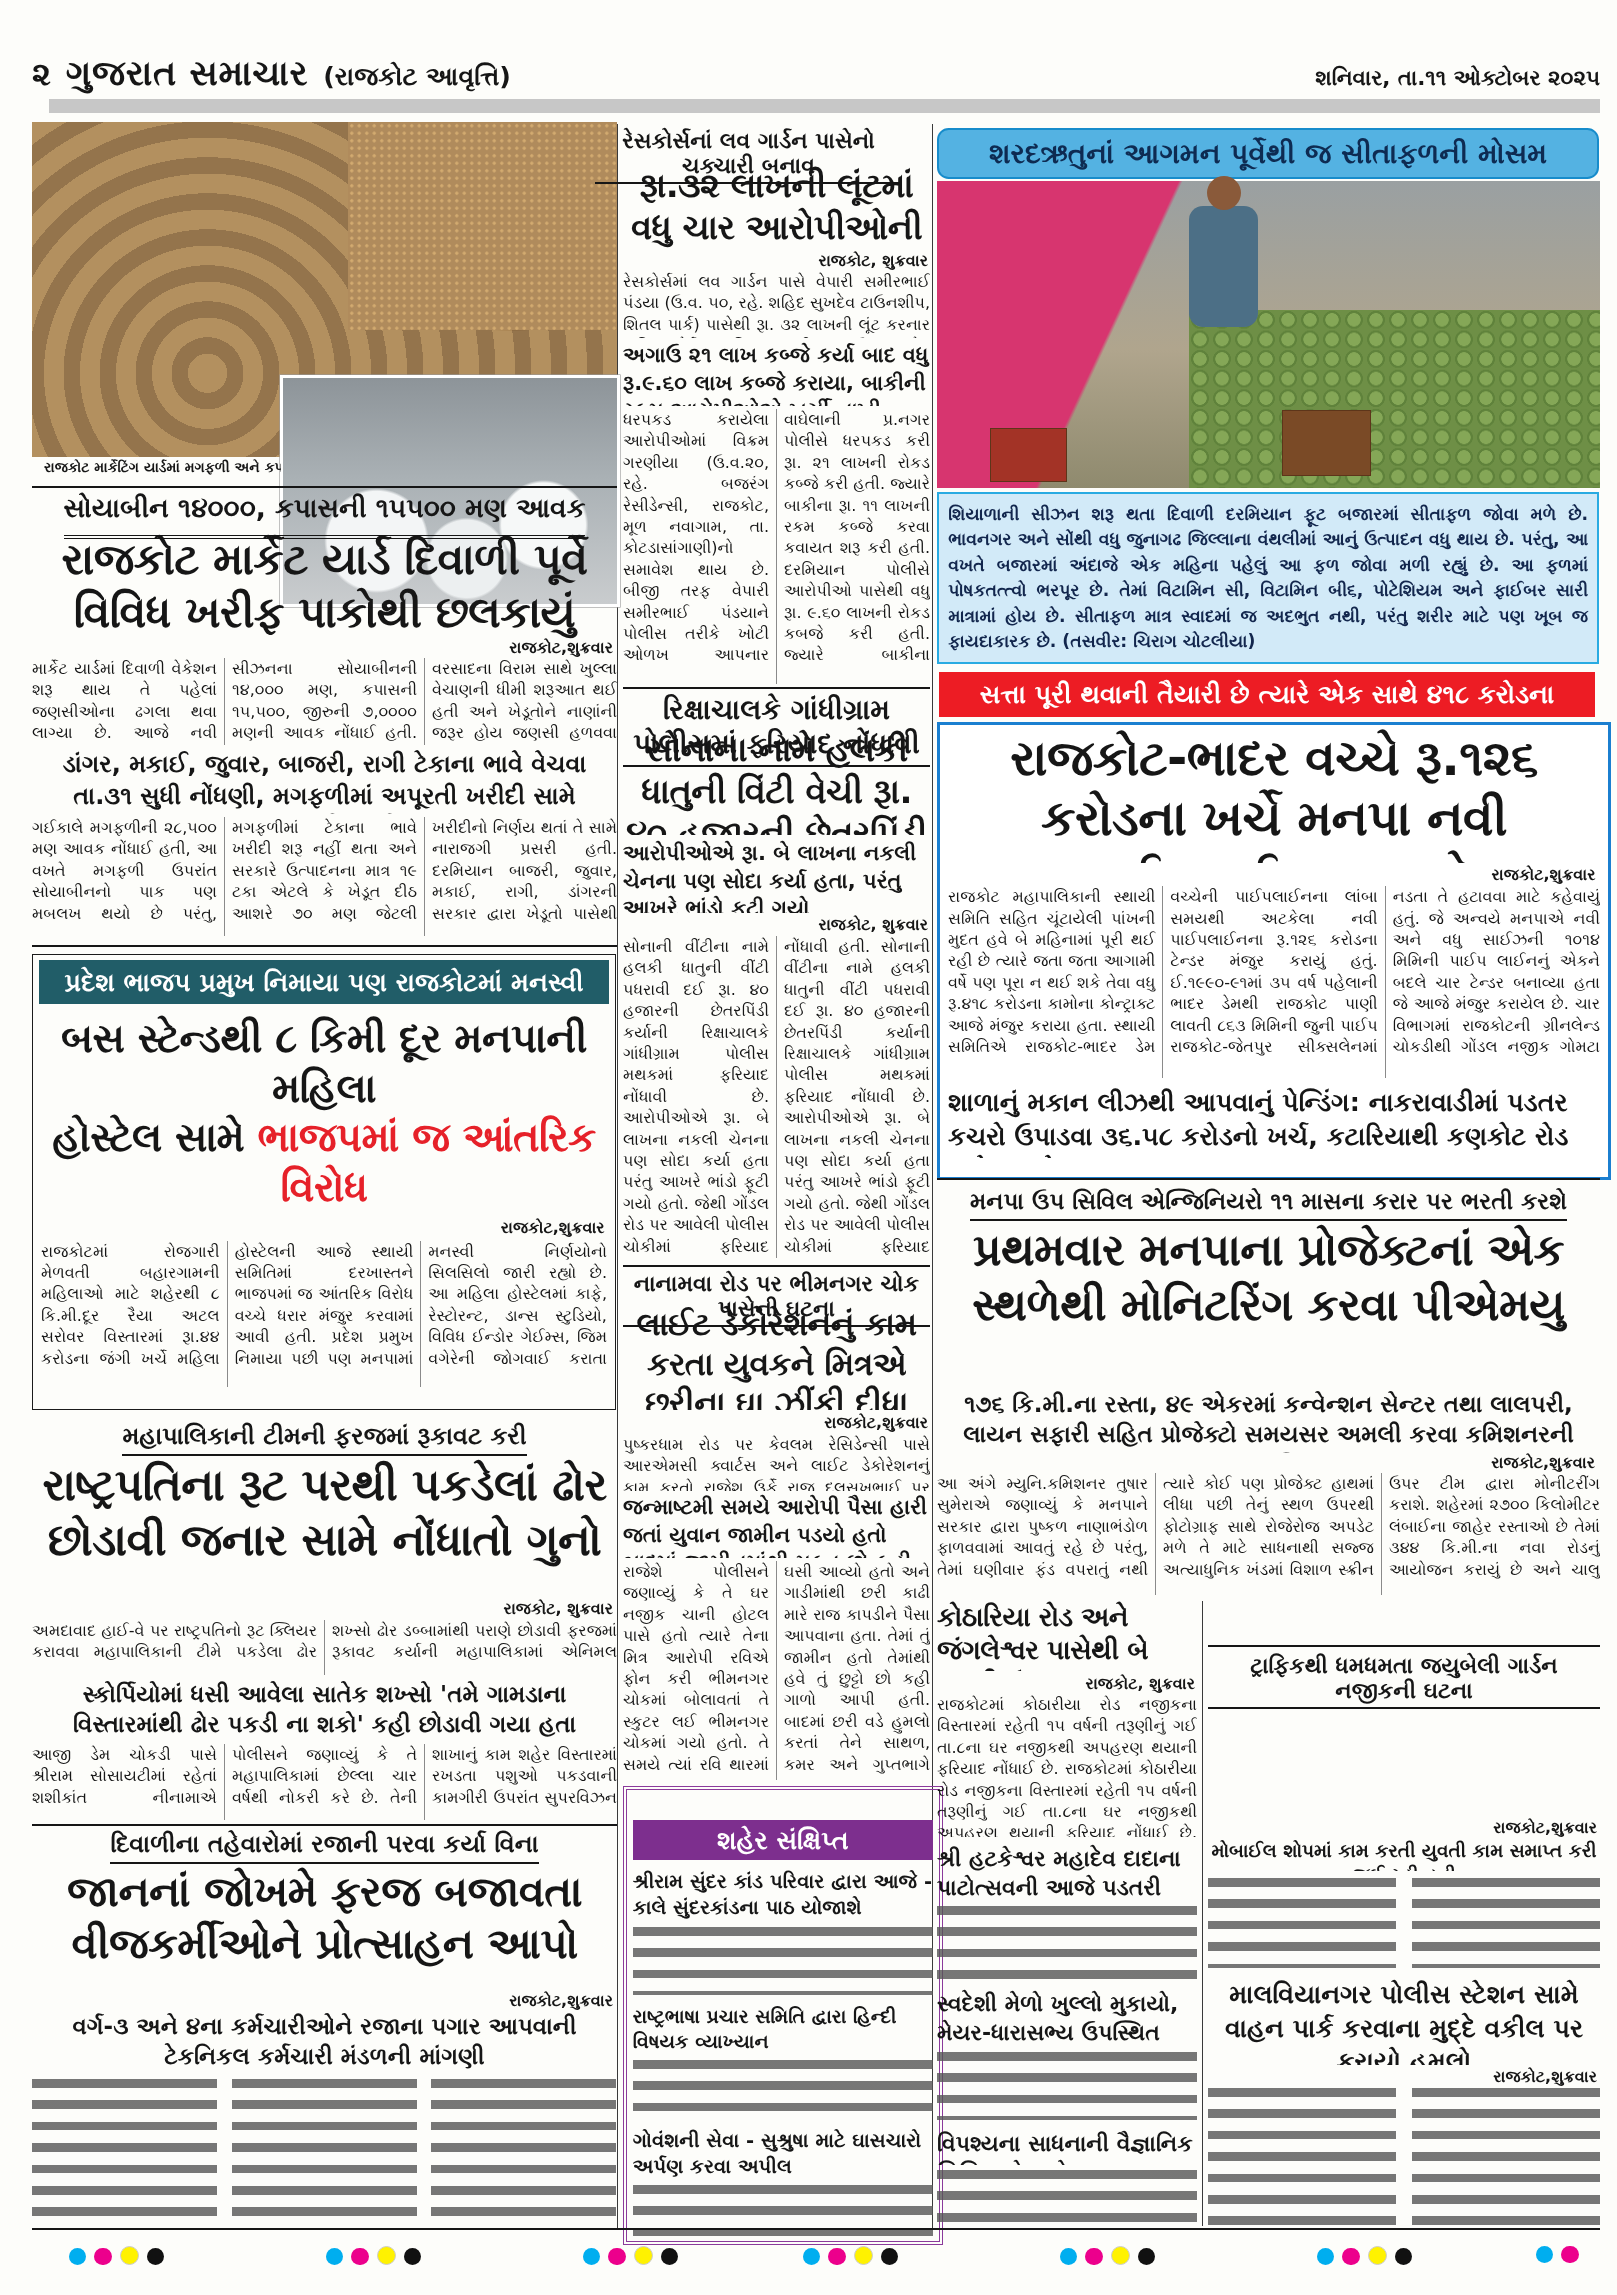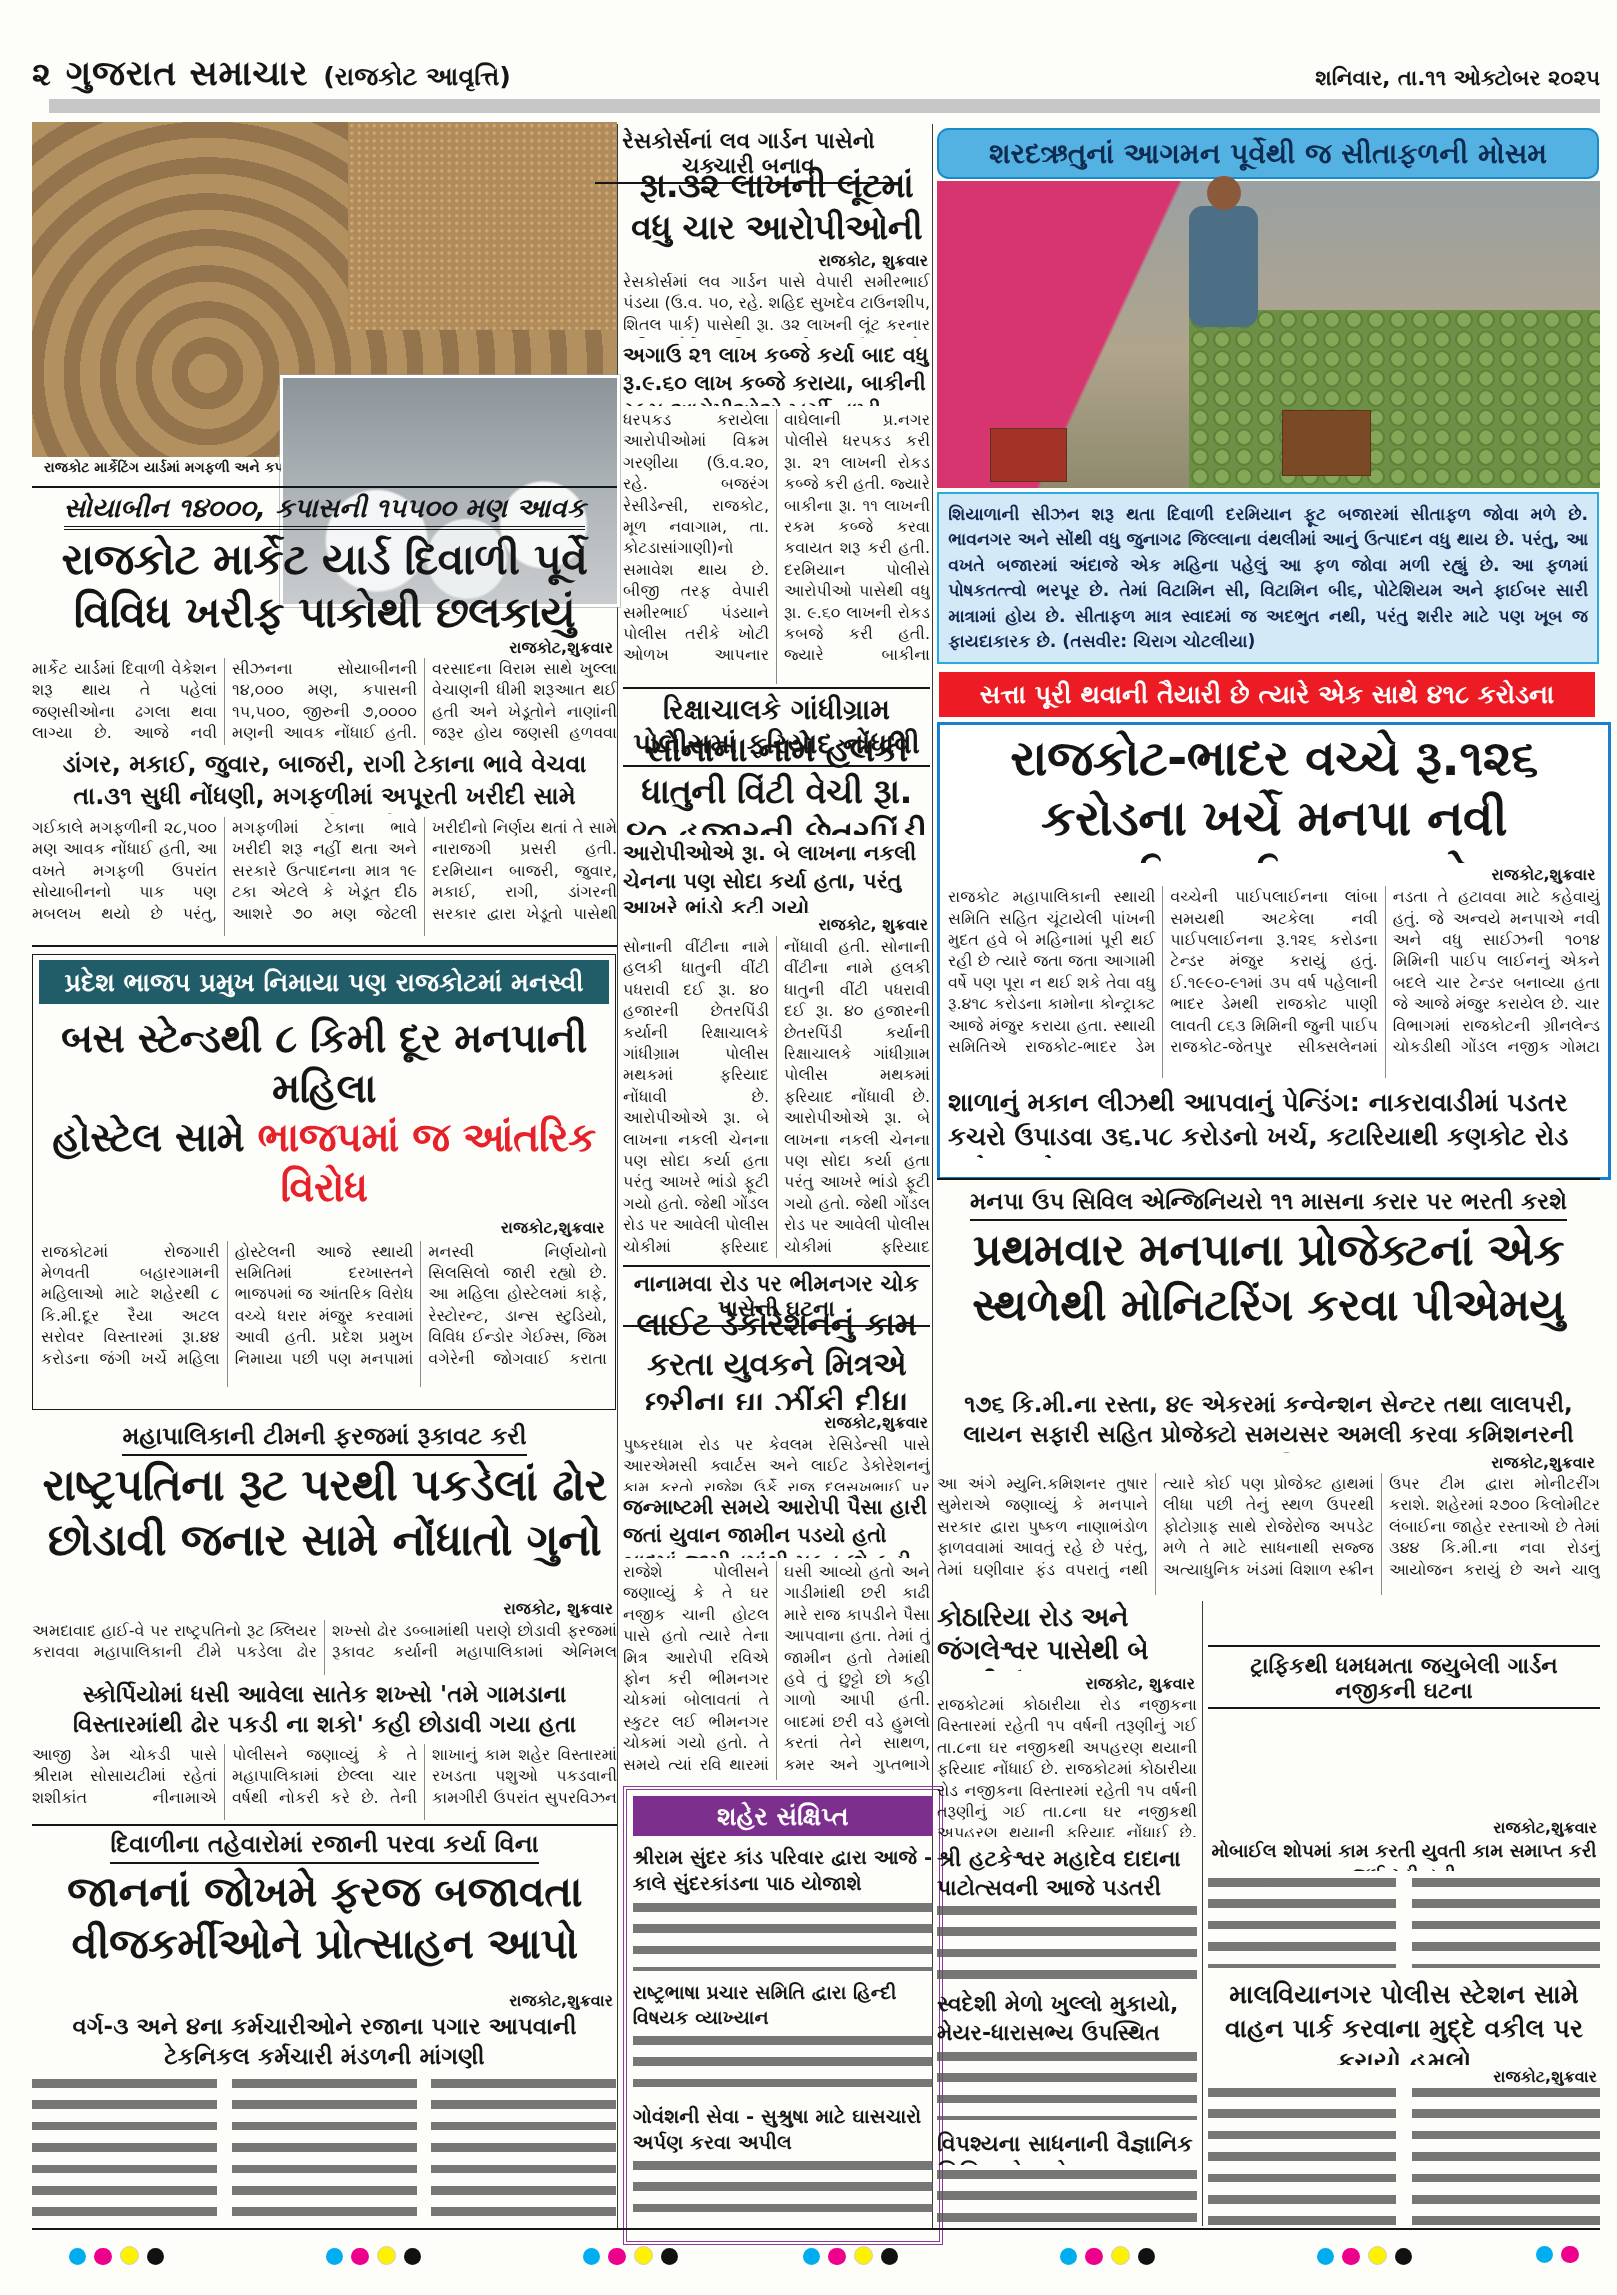--- a/index.html
+++ b/index.html
@@ -9,21 +9,21 @@
   
   .mast{display:flex;align-items:baseline;gap:15px;}
   .pageno{font-size:32px;font-weight:800;}
   .paper{font-size:35px;font-weight:900;letter-spacing:0.6px;}
   .edition{font-size:25.4px;font-weight:700;}
   .mdate{font-size:21.4px;font-weight:700;text-align:right;}
   .graybar{background:#c7c7c7;}
   
   .kicker{font-weight:800;text-align:center;}
   .undl{border-bottom:2.3px solid #161616;display:inline-block;padding-bottom:3.5px;}
-  .dundl{border-bottom:4px double #161616;display:inline-block;padding-bottom:2px;font-style:italic;}
+  .dundl{border-bottom:4px double #161616;display:inline-block;padding-bottom:11px;}
   .hl{font-weight:800;text-align:center;line-height:1.24;letter-spacing:-0.6px;}
   .byline{font-size:16px;font-weight:700;text-align:right;}
   .bt{font-size:16px;line-height:21.4px;text-align:justify;overflow:hidden;}
   .c3{column-count:3;column-gap:15px;column-rule:0.6px solid #8a8a8a;}
   .c2{column-count:2;column-gap:15px;column-rule:0.6px solid #8a8a8a;}
   .sub{font-weight:800;line-height:1.32;overflow:hidden;}
   .rule{background:#161616;}
   .vrule{background:#3a3a3a;width:1.2px;}
   .st{background:repeating-linear-gradient(180deg,#555 0 8.7px,transparent 8.7px 21.4px);opacity:.8;}
   .box{border:1.7px solid #1b1b1b;}
@@ -146,21 +146,21 @@
   <div class="abs kicker" style="left:623px;top:1271px;width:307px;font-size:22px;">
     <span class="undl">નાનામવા રોડ પર ભીમનગર ચોક પાસેની ઘટના</span>
   </div>
   <div class="abs hl" style="left:623px;top:1305px;width:307px;font-size:32px;height:105px;overflow:hidden;">લાઈટ ડેકોરેશનનું કામ કરતા યુવકને મિત્રએ છરીના ઘા ઝીંકી દીધા</div>
   <div class="abs byline" style="left:623px;top:1413px;width:305px;">રાજકોટ,શુક્રવાર</div>
   <div class="abs bt" style="left:623px;top:1434px;width:307px;height:57px;">પુષ્કરધામ રોડ પર કેવલમ રેસિડેન્સી પાસે આરએમસી ક્વાર્ટસ અને લાઈટ ડેકોરેશનનું કામ કરતો રાજેશ ઉર્ફે રાજ દલસુખભાઈ પર મિત્રએ છરીના ઘા ઝીંકી દીધા હતા.</div>
   <div class="abs sub" style="left:623px;top:1494px;width:307px;height:64px;font-size:21px;">જન્માષ્ટમી સમયે આરોપી પૈસા હારી જતાં યુવાન જામીન પડયો હતો બાદમાં જામીનમાંથી મુકત છો કહી હુમલો કર્યો હતો</div>
   <div class="abs bt c2" style="left:623px;top:1561px;width:307px;height:219px;">રાજેશે પોલીસને જણાવ્યું કે તે ઘર નજીક ચાની હોટલ પાસે હતો ત્યારે તેના મિત્ર આરોપી રવિએ ફોન કરી ભીમનગર ચોકમાં બોલાવતાં તે સ્કુટર લઈ ભીમનગર ચોકમાં ગયો હતો. તે સમયે ત્યાં રવિ થારમાં ઘસી આવ્યો હતો અને ગાડીમાંથી છરી કાઢી મારે રાજ કાપડીને પૈસા આપવાના હતા. તેમાં તું જામીન હતો તેમાંથી હવે તું છુટ્ટો છો કહી ગાળો આપી હતી. બાદમાં છરી વડે હુમલો કરતાં તેને સાથળ, કમર અને ગુપ્તભાગે ઈજા પહોંચતા સિવીલમાં ખસેડાયો હતો. જન્માષ્ટમીના તહેવાર સમયે આરોપી રવિ મિત્ર સાથે જુગાર રમતાં પૈસા હારી ગયો હતો. તે પૈસા આપવાના બાકી હોવાથી રાજેશ તેમાં જામીન પડયો હતો. હાલ પોલીસે આ મામલે વધુ તપાસ હાથ ધરી છે.</div>
 
   <div class="abs" style="left:623px;top:1786px;width:300px;height:439px;border:4.6px double #8b3a9b;padding:5.8px;">
-    <div class="band-purple" style="height:40px;font-size:25.4px;line-height:40px;">શહેર સંક્ષિપ્ત</div>
+    <div class="band-purple" style="height:40px;font-size:25.4px;line-height:40px;margin-top:24px;">શહેર સંક્ષિપ્ત</div>
     <div class="sub" style="margin-top:9.2px;font-size:19.6px;">શ્રીરામ સુંદર કાંડ પરિવાર દ્વારા આજે - કાલે સુંદરકાંડના પાઠ યોજાશે</div>
     <div class="st" style="height:68px;margin-top:5.8px;"></div>
     <div class="sub" style="margin-top:9.2px;font-size:19px;">રાષ્ટ્રભાષા પ્રચાર સમિતિ દ્વારા હિન્દી વિષયક વ્યાખ્યાન</div>
     <div class="st" style="height:62px;margin-top:5.8px;"></div>
     <div class="sub" style="margin-top:6px;font-size:19.6px;">ગોવંશની સેવા - સુશ્રુષા માટે ઘાસચારો અર્પણ કરવા અપીલ</div>
     <div class="st" style="height:58px;margin-top:5.8px;"></div>
   </div>
 
   <div class="abs band-sky" style="left:937px;top:128px;width:658px;height:47px;font-size:28px;line-height:47px;overflow:hidden;">શરદઋતુનાં આગમન પૂર્વેથી જ સીતાફળની મોસમ પૂરબહાર</div>
   <div class="abs ph-feature" style="left:937px;top:181px;width:663px;height:307px;">

